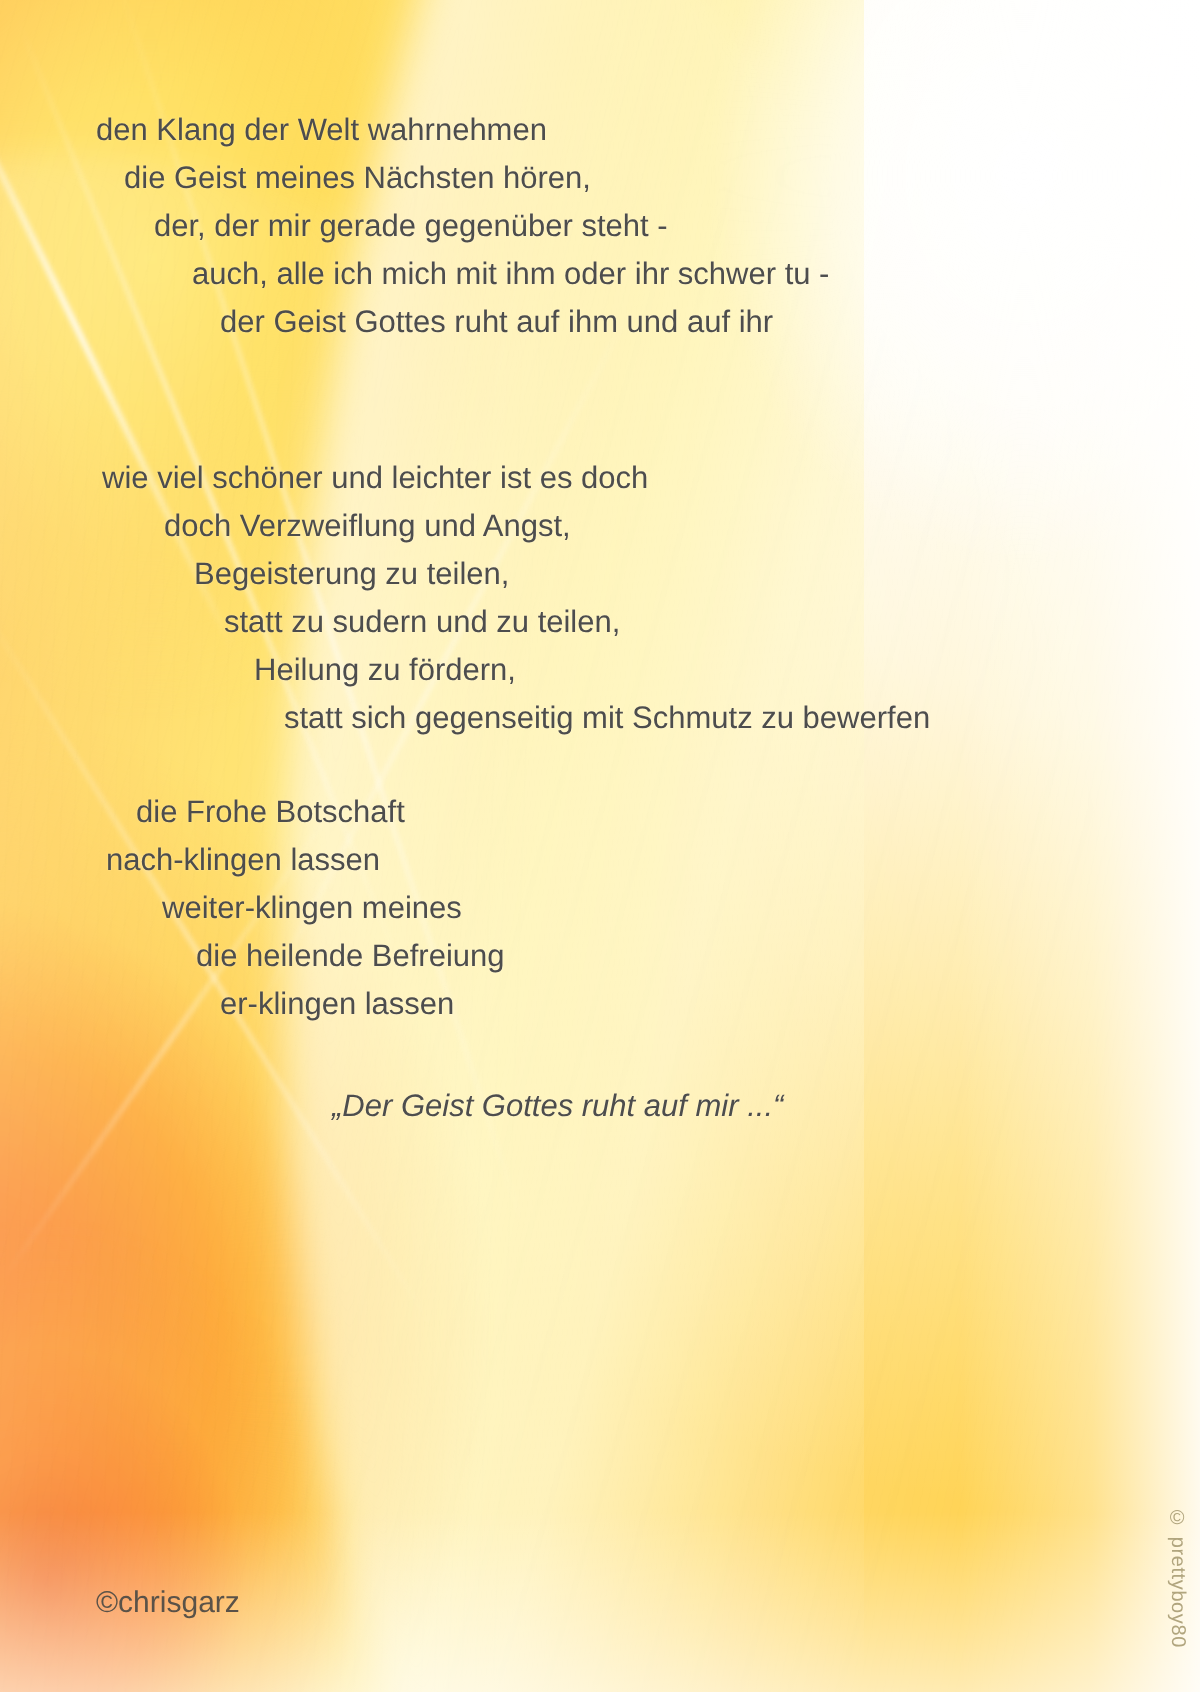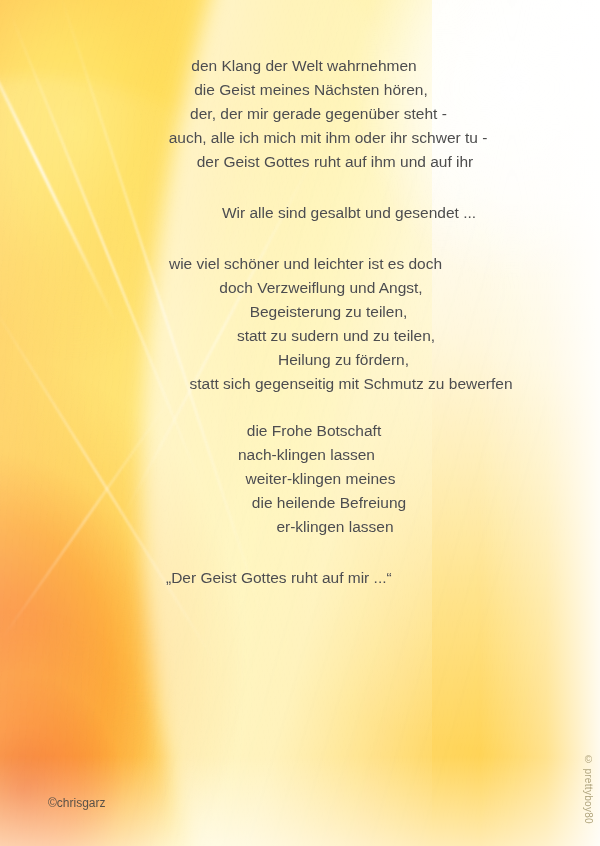--- a/index.html
+++ b/index.html
@@ -130,41 +130,42 @@
   .poem {
     position: absolute;
     left: 0; top: 0;
     width: 600px;
     padding: 58px 40px 0 48px;
     box-sizing: border-box;
     color: #4a4a4a;
     font-size: 15.5px;
     line-height: 1.0;
   }
-  .stanza { margin: 0; text-align: center; }
+  .stanza { margin: 0; }
   .line {
     white-space: pre;
     margin: 0 0 8.5px 0;
     color: #4d4d4d;
     text-shadow: 0 0 1px rgba(255,255,255,0.35);
   }
   .gap { height: 27px; }
   .gap-sm { height: 23px; }
   .quote-line {
+    font-style: italic;
     margin-top: 0;
     white-space: pre;
     color: #4d4d4d;
   }
 
   
   .credit-left {
     position: absolute;
     left: 48px;
     bottom: 36px;
-    font-size: 12px;
+    font-size: 15px;
     color: #5a5248;
   }
   .credit-right {
     position: absolute;
     right: 6px;
     bottom: 22px;
     font-size: 10px;
     color: #b1a57e;
     writing-mode: vertical-rl;
     text-orientation: mixed;
@@ -202,23 +203,20 @@
     <div class="stanza">
       <p class="line" style="margin-left:0px">den Klang der Welt wahrnehmen</p>
       <p class="line" style="margin-left:14px">die Geist meines Nächsten hören,</p>
       <p class="line" style="margin-left:29px">der, der mir gerade gegenüber steht -</p>
       <p class="line" style="margin-left:48px">auch, alle ich mich mit ihm oder ihr schwer tu -</p>
       <p class="line" style="margin-left:62px">der Geist Gottes ruht auf ihm und auf ihr</p>
     </div>
 
     <div class="gap"></div>
 
-    <div class="stanza">
-      <p class="line" style="margin-left:90px">Wir alle sind gesalbt und gesendet ...</p>
-    </div>
 
     <div class="gap"></div>
 
     <div class="stanza">
       <p class="line" style="margin-left:3px">wie viel schöner und leichter ist es doch</p>
       <p class="line" style="margin-left:34px">doch Verzweiflung und Angst,</p>
       <p class="line" style="margin-left:49px">Begeisterung zu teilen,</p>
       <p class="line" style="margin-left:64px">statt zu sudern und zu teilen,</p>
       <p class="line" style="margin-left:79px">Heilung zu fördern,</p>
       <p class="line" style="margin-left:94px">statt sich gegenseitig mit Schmutz zu bewerfen</p>

